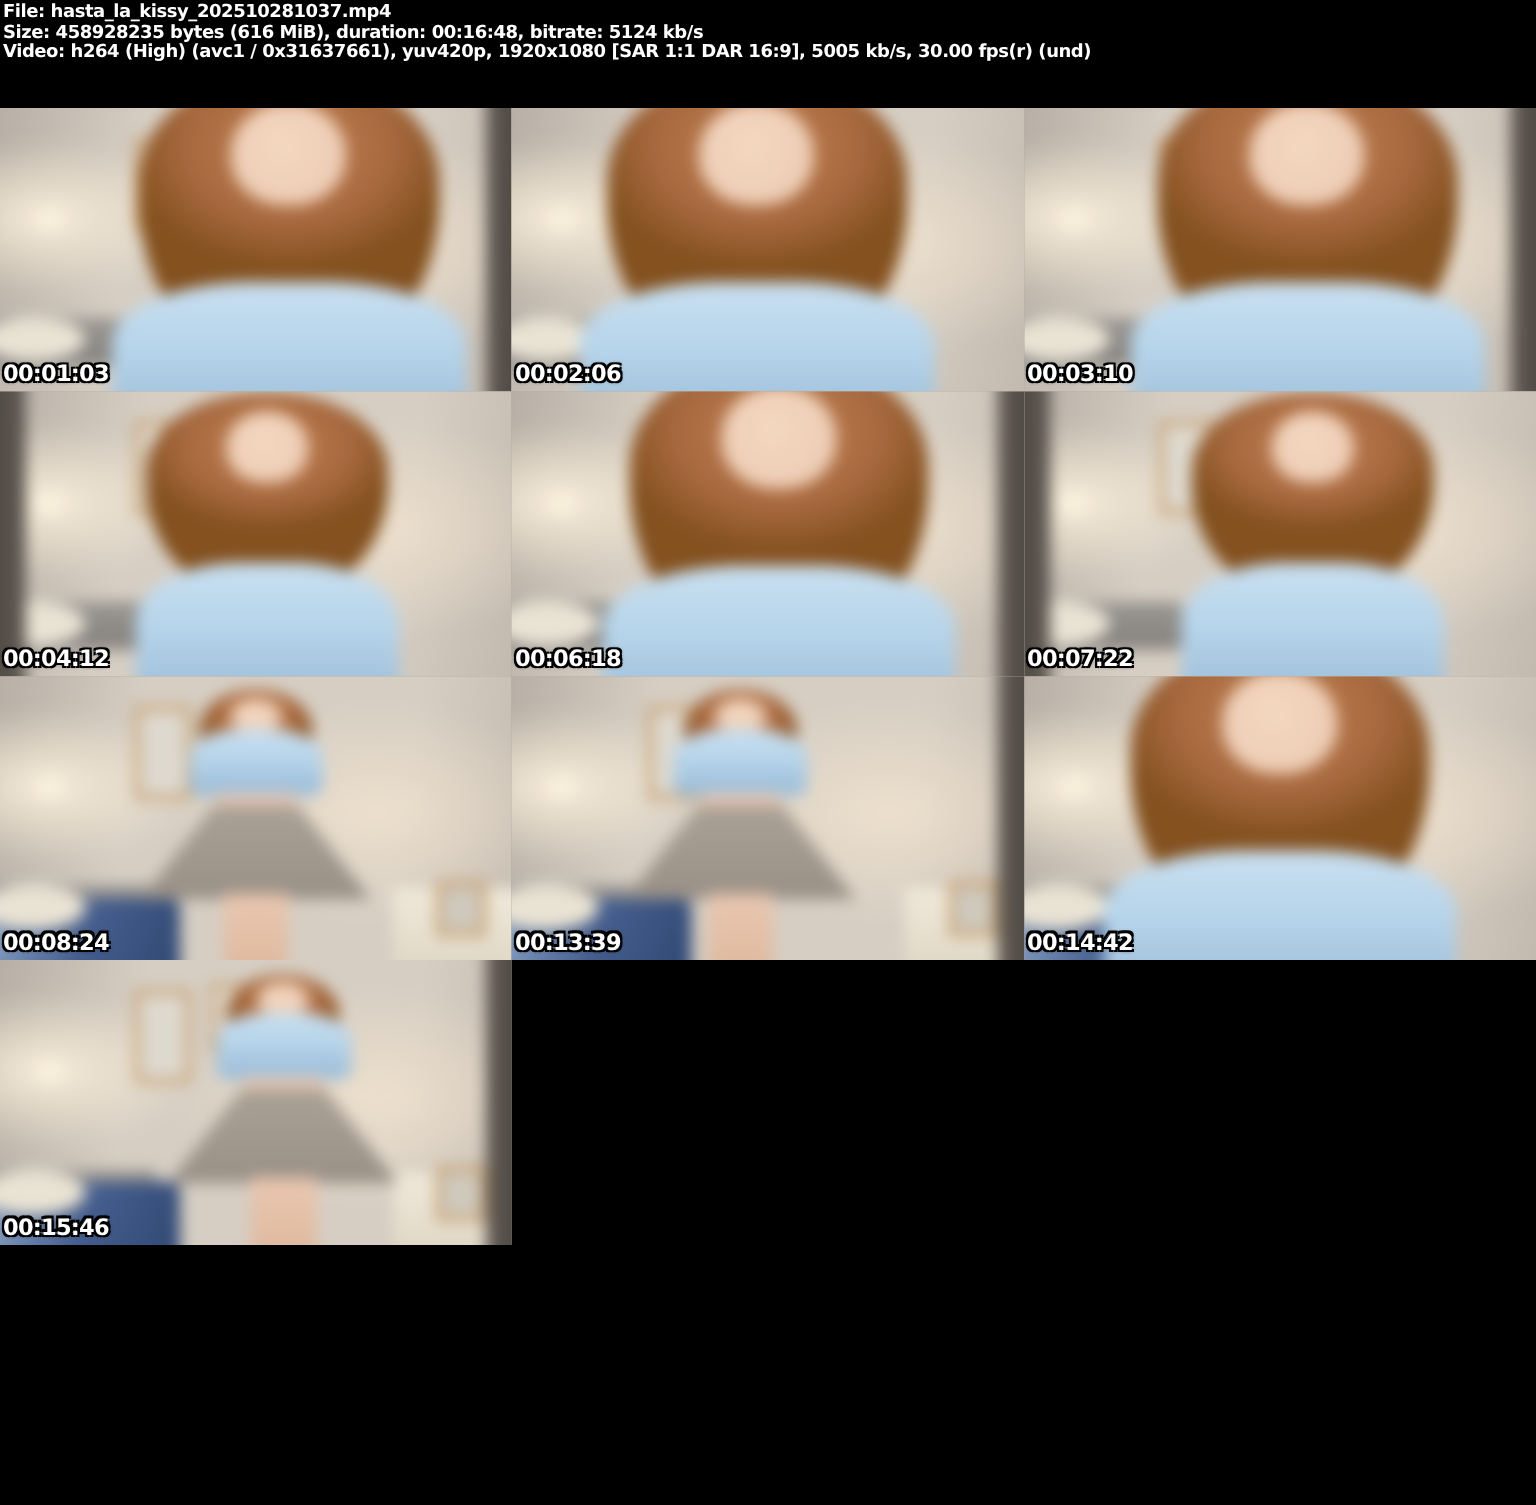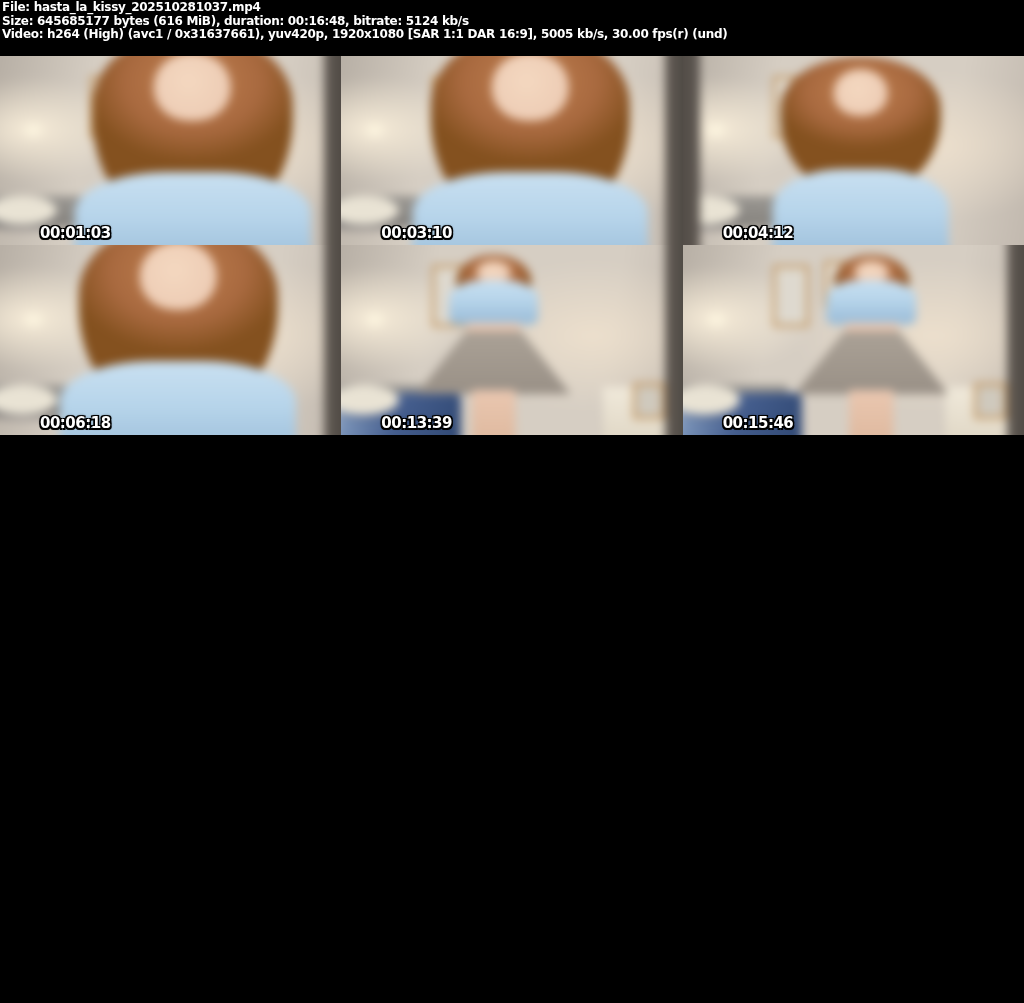--- a/index.html
+++ b/index.html
@@ -1,20 +1,20 @@
 <!DOCTYPE html>
 <html style="--header-bg: #000000; --header-text: #ffffff; --timestamp-text: #ffffff; --timestamp-outline: #000000; --wall: #d6cec3; --curtain: #4a4540; --hair: #a8693f; --skin: #eac7b0; --top: #b6d4ea; --skirt: #999086; --bed: #2e4670; --pillow: #e9e3d4; --frame-wood: #c2955e;"><head>
 <meta charset="utf-8">
 <style>
   * { margin:0; padding:0; box-sizing:border-box; }
   html,body { width:1024px; height:1003px; background:#000; overflow:hidden;
               font-family:"DejaVu Sans", sans-serif; }
 
   
-  .header { width:1024px; height:56px; background:var(--header-bg,#000);
+  .header { width:1024px; height:72px; background:var(--header-bg,#000);
             color:var(--header-text,#fff); padding:1px 0 0 2px; }
   .header .line { font-size:12px; font-weight:bold; line-height:13.5px;
                   letter-spacing:-0.3px; white-space:nowrap; }
 
   
   .grid { width:1024px; height:947px; display:grid;
           grid-template-columns:repeat(3,1fr); grid-template-rows:repeat(5,1fr); }
 
   .thumb { position:relative; overflow:hidden; background:var(--wall,#d6cec3); }
 
@@ -92,28 +92,28 @@
                       background:linear-gradient(180deg,var(--skin,#eac7b0),#dcb69b); }
 
   
   .ts { position:absolute; left:2px; bottom:3px; z-index:3;
         font-size:15px; font-weight:bold; letter-spacing:-0.5px;
         color:var(--timestamp-text,#fff);
         text-shadow:-1.5px -1.5px 0 var(--timestamp-outline,#000),
                      1.5px -1.5px 0 var(--timestamp-outline,#000),
                     -1.5px  1.5px 0 var(--timestamp-outline,#000),
                      1.5px  1.5px 0 var(--timestamp-outline,#000),
-                     0 0 3px var(--timestamp-outline,#000);margin-left:38px; }
+                     0 0 3px var(--timestamp-outline,#000); }
 </style>
 </head>
 <body>
 
 <div class="header">
   <div class="line">File: hasta_la_kissy_202510281037.mp4</div>
-  <div class="line">Size: 645685177 bytes (616 MiB), duration: 00:16:48, bitrate: 5124 kb/s</div>
+  <div class="line">Size: 458928235 bytes (616 MiB), duration: 00:16:48, bitrate: 5124 kb/s</div>
   <div class="line">Video: h264 (High) (avc1 / 0x31637661), yuv420p, 1920x1080 [SAR 1:1 DAR 16:9], 5005 kb/s, 30.00 fps(r) (und)</div>
 </div>
 
 <div class="grid">
     <figure class="thumb shot-closeup curtain-right has-pillow has-frames" style="--fx: 56%;">
     <div class="scene">
       <div class="wall"></div>
       <div class="lamp"></div>
       <div class="frame"></div>
 
@@ -124,20 +124,39 @@
       <div class="curtain cr"></div>
       <div class="figure">
         <div class="hair"></div>
         <div class="face"></div>
         <div class="shirt"></div>
 
       </div>
     </div>
     <figcaption class="ts">00:01:03</figcaption>
   </figure>
+    <figure class="thumb shot-closeup has-pillow has-frames" style="--fx: 48%;">
+    <div class="scene">
+      <div class="wall"></div>
+      <div class="lamp"></div>
+      <div class="frame"></div>
+
+      <div class="headboard"></div>
+
+      <div class="pillow"></div>
+
+      <div class="figure">
+        <div class="hair"></div>
+        <div class="face"></div>
+        <div class="shirt"></div>
+
+      </div>
+    </div>
+    <figcaption class="ts">00:02:06</figcaption>
+  </figure>
     <figure class="thumb shot-closeup curtain-right has-pillow has-frames" style="--fx: 55%;">
     <div class="scene">
       <div class="wall"></div>
       <div class="lamp"></div>
       <div class="frame"></div>
 
       <div class="headboard"></div>
 
       <div class="pillow"></div>
 
@@ -185,45 +204,65 @@
       <div class="curtain cr"></div>
       <div class="figure">
         <div class="hair"></div>
         <div class="face"></div>
         <div class="shirt"></div>
 
       </div>
     </div>
     <figcaption class="ts">00:06:18</figcaption>
   </figure>
-    <figure class="thumb shot-full curtain-right has-bed has-pillow has-nightstand has-frames" style="--fx: 45%;">
+    <figure class="thumb shot-medium curtain-left has-pillow has-frames" style="--fx: 56%;">
+    <div class="scene">
+      <div class="wall"></div>
+      <div class="lamp"></div>
+      <div class="frame"></div>
+
+      <div class="headboard"></div>
+
+      <div class="pillow"></div>
+
+      <div class="curtain cl"></div>
+
+      <div class="figure">
+        <div class="hair"></div>
+        <div class="face"></div>
+        <div class="shirt"></div>
+
+      </div>
+    </div>
+    <figcaption class="ts">00:07:22</figcaption>
+  </figure>
+    <figure class="thumb shot-full has-bed has-pillow has-nightstand has-frames" style="--fx: 50%;">
     <div class="scene">
       <div class="wall"></div>
       <div class="lamp"></div>
       <div class="frame"></div>
       <div class="frame2"></div>
       <div class="headboard"></div>
       <div class="bed"></div>
       <div class="pillow"></div>
       <div class="stand"></div>
       <div class="stand-frame"></div>
 
-      <div class="curtain cr"></div>
       <div class="figure">
         <div class="hair"></div>
         <div class="face"></div>
         <div class="shirt"></div>
         <div class="waist"></div>
         <div class="skirt"></div>
         <div class="legs"></div>
       </div>
     </div>
-    <figcaption class="ts">00:13:39</figcaption>
-  </figure>
-    <figure class="thumb shot-full curtain-right has-bed has-pillow has-nightstand has-frames" style="--fx: 55%;">
+    <figcaption class="ts">00:08:24</figcaption>
+  </figure>
+    <figure class="thumb shot-full curtain-right has-bed has-pillow has-nightstand has-frames" style="--fx: 45%;">
     <div class="scene">
       <div class="wall"></div>
       <div class="lamp"></div>
       <div class="frame"></div>
       <div class="frame2"></div>
       <div class="headboard"></div>
       <div class="bed"></div>
       <div class="pillow"></div>
       <div class="stand"></div>
       <div class="stand-frame"></div>
@@ -231,15 +270,58 @@
       <div class="curtain cr"></div>
       <div class="figure">
         <div class="hair"></div>
         <div class="face"></div>
         <div class="shirt"></div>
         <div class="waist"></div>
         <div class="skirt"></div>
         <div class="legs"></div>
       </div>
     </div>
+    <figcaption class="ts">00:13:39</figcaption>
+  </figure>
+    <figure class="thumb shot-closeup has-bed has-pillow has-frames" style="--fx: 50%;">
+    <div class="scene">
+      <div class="wall"></div>
+      <div class="lamp"></div>
+      <div class="frame"></div>
+
+      <div class="headboard"></div>
+      <div class="bed"></div>
+      <div class="pillow"></div>
+
+      <div class="figure">
+        <div class="hair"></div>
+        <div class="face"></div>
+        <div class="shirt"></div>
+
+      </div>
+    </div>
+    <figcaption class="ts">00:14:42</figcaption>
+  </figure>
+    <figure class="thumb shot-full curtain-right has-bed has-pillow has-nightstand has-frames" style="--fx: 55%;">
+    <div class="scene">
+      <div class="wall"></div>
+      <div class="lamp"></div>
+      <div class="frame"></div>
+      <div class="frame2"></div>
+      <div class="headboard"></div>
+      <div class="bed"></div>
+      <div class="pillow"></div>
+      <div class="stand"></div>
+      <div class="stand-frame"></div>
+
+      <div class="curtain cr"></div>
+      <div class="figure">
+        <div class="hair"></div>
+        <div class="face"></div>
+        <div class="shirt"></div>
+        <div class="waist"></div>
+        <div class="skirt"></div>
+        <div class="legs"></div>
+      </div>
+    </div>
     <figcaption class="ts">00:15:46</figcaption>
   </figure>
   </div>
 
 </body></html>

